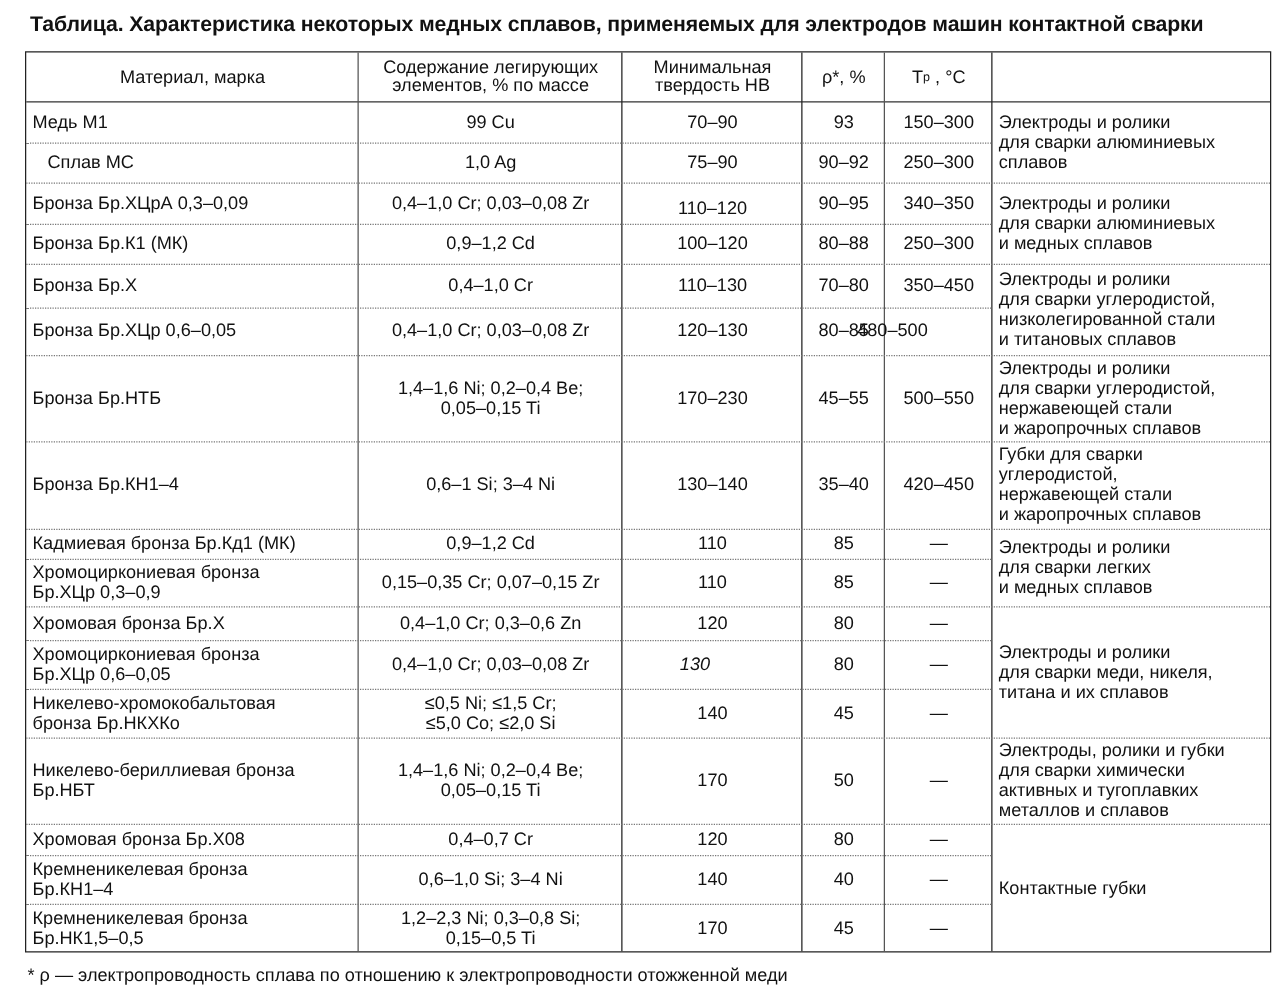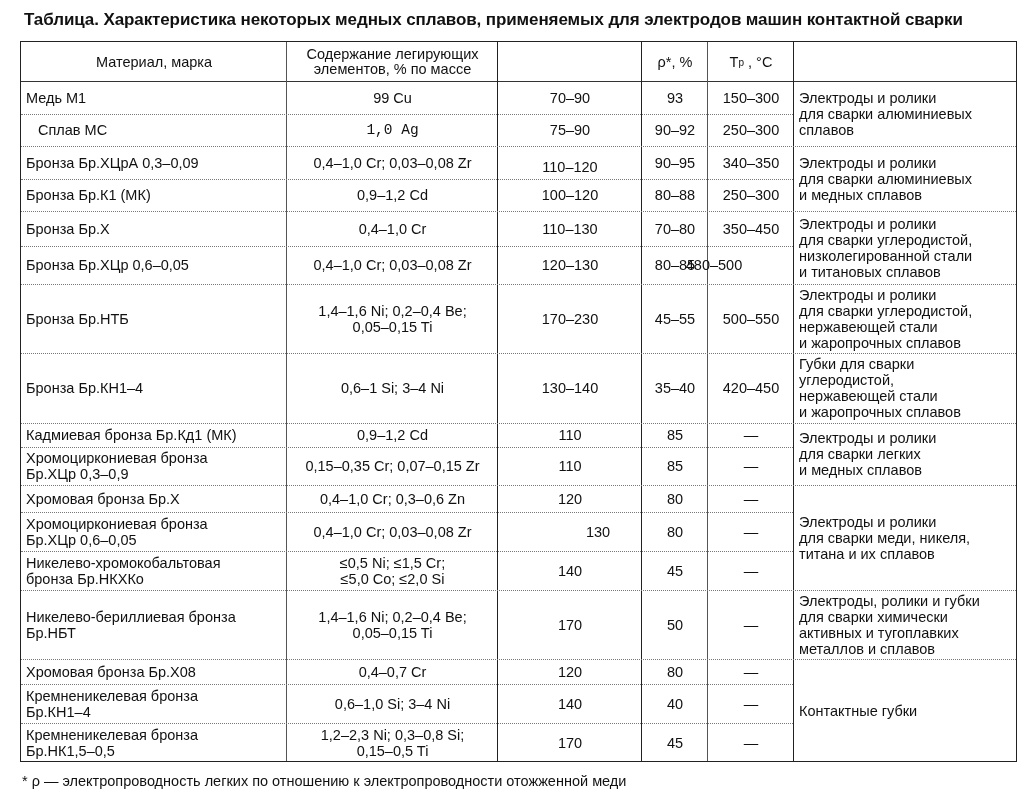--- a/index.html
+++ b/index.html
@@ -23,20 +23,22 @@
 </head>
 <body>
 
 <div class="title">Таблица. Характеристика некоторых медных сплавов, применяемых для электродов машин контактной сварки</div>
 
 <div class="table" id="tbl">
 
   <div class="cell c-center hdr" style="left:0;top:0;width:266px;height:40px;">Материал, марка</div>
   <div class="cell c-center hdr multiline" style="left:266px;top:0;width:211px;height:40px;">Содержание легирующих
 элементов, % по массе</div>
+  <div class="cell c-center hdr multiline" style="left:477px;top:0;width:144px;height:40px;">Минимальная
+твердость HB</div>
   <div class="cell c-center hdr" style="left:621px;top:0;width:66px;height:40px;">ρ*, %</div>
   <div class="cell c-center hdr" style="left:687px;top:0;width:86px;height:40px;">
     <span>T</span>
       <span class="sub">p</span>
       <span style="white-space:pre;"> , °C</span>
   </div>
   <div class="hline-head" style="top:39px;"></div>
 
   <div class="vline" style="left:265px;"></div>
   <div class="vline" style="left:476px;border-left-color:#222;"></div>
@@ -48,21 +50,21 @@
       <div>
         <div class="cell multiline c-left" style="left: 0px; top: 40px; width: 266px; height: 32px;">Медь М1</div>
         <div class="cell multiline c-center" style="left: 266px; top: 40px; width: 211px; height: 32px;">99 Cu</div>
         <div class="cell multiline c-center" style="left: 477px; top: 40px; width: 144px; height: 32px;">70–90</div>
         <div class="cell multiline c-center" style="left: 621px; top: 40px; width: 66px; height: 32px;">93</div>
         <div class="cell multiline c-center" style="left: 687px; top: 40px; width: 86px; height: 32px;">150–300</div>
       </div>
       <div class="hline" style="top: 72px; left: 0px; width: 772px;"></div>
       <div>
         <div class="cell multiline c-left" style="left: 0px; top: 72px; width: 266px; height: 32px; margin-left: 12px;">Сплав МС</div>
-        <div class="cell multiline c-center" style="left: 266px; top: 72px; width: 211px; height: 32px; font-family: Liberation Mono, monospace;">1,0 Ag</div>
+        <div class="cell multiline c-center" style="left: 266px; top: 72px; width: 211px; height: 32px;">1,0 Ag</div>
         <div class="cell multiline c-center" style="left: 477px; top: 72px; width: 144px; height: 32px;">75–90</div>
         <div class="cell multiline c-center" style="left: 621px; top: 72px; width: 66px; height: 32px;">90–92</div>
         <div class="cell multiline c-center" style="left: 687px; top: 72px; width: 86px; height: 32px;">250–300</div>
       </div>
       <div class="hline" style="top: 104px; left: 0px; width: 995px;"></div>
       <div>
         <div class="cell multiline c-left" style="left: 0px; top: 104px; width: 266px; height: 33px;">Бронза Бр.ХЦрА 0,3–0,09</div>
         <div class="cell multiline c-center" style="left: 266px; top: 104px; width: 211px; height: 33px;">0,4–1,0 Cr; 0,03–0,08 Zr</div>
         <div class="cell multiline c-center" style="left: 477px; top: 108px; width: 144px; height: 33px;">110–120</div>
         <div class="cell multiline c-center" style="left: 621px; top: 104px; width: 66px; height: 33px;">90–95</div>
@@ -132,21 +134,21 @@
         <div class="cell multiline c-center" style="left: 266px; top: 443px; width: 211px; height: 27px;">0,4–1,0 Cr; 0,3–0,6 Zn</div>
         <div class="cell multiline c-center" style="left: 477px; top: 443px; width: 144px; height: 27px;">120</div>
         <div class="cell multiline c-center" style="left: 621px; top: 443px; width: 66px; height: 27px;">80</div>
         <div class="cell multiline c-center" style="left: 687px; top: 443px; width: 86px; height: 27px;">—</div>
       </div>
       <div class="hline" style="top: 470px; left: 0px; width: 772px;"></div>
       <div>
         <div class="cell multiline c-left" style="left: 0px; top: 470px; width: 266px; height: 39px;">Хромоциркониевая бронза
 Бр.ХЦр 0,6–0,05</div>
         <div class="cell multiline c-center" style="left: 266px; top: 470px; width: 211px; height: 39px;">0,4–1,0 Cr; 0,03–0,08 Zr</div>
-        <div class="cell multiline c-center" style="left: 505px; top: 470px; width: 144px; height: 39px;">130</div>
+        <div class="cell multiline c-center" style="left: 463px; top: 470px; width: 144px; height: 39px; font-style: italic;">130</div>
         <div class="cell multiline c-center" style="left: 621px; top: 470px; width: 66px; height: 39px;">80</div>
         <div class="cell multiline c-center" style="left: 687px; top: 470px; width: 86px; height: 39px;">—</div>
       </div>
       <div class="hline" style="top: 509px; left: 0px; width: 772px;"></div>
       <div>
         <div class="cell multiline c-left" style="left: 0px; top: 509px; width: 266px; height: 39px;">Никелево-хромокобальтовая
 бронза Бр.НКХКо</div>
         <div class="cell multiline c-center" style="left: 266px; top: 509px; width: 211px; height: 39px;">≤0,5 Ni; ≤1,5 Cr;
 ≤5,0 Co; ≤2,0 Si</div>
         <div class="cell multiline c-center" style="left: 477px; top: 509px; width: 144px; height: 39px;">140</div>
@@ -215,13 +217,13 @@
 для сварки меди, никеля,
 титана и их сплавов</div>
       <div class="cell c-left multiline" style="left: 773px; top: 548px; width: 222px; height: 69px; line-height: 16px;">Электроды, ролики и губки
 для сварки химически
 активных и тугоплавких
 металлов и сплавов</div>
       <div class="cell c-left multiline" style="left: 773px; top: 617px; width: 222px; height: 103px; line-height: 16px;">Контактные губки</div>
     </div>
 </div>
 
-<div class="footnote">* ρ — электропроводность легких по отношению к электропроводности отожженной меди</div>
+<div class="footnote">* ρ — электропроводность сплава по отношению к электропроводности отожженной меди</div>
 
 </body></html>

